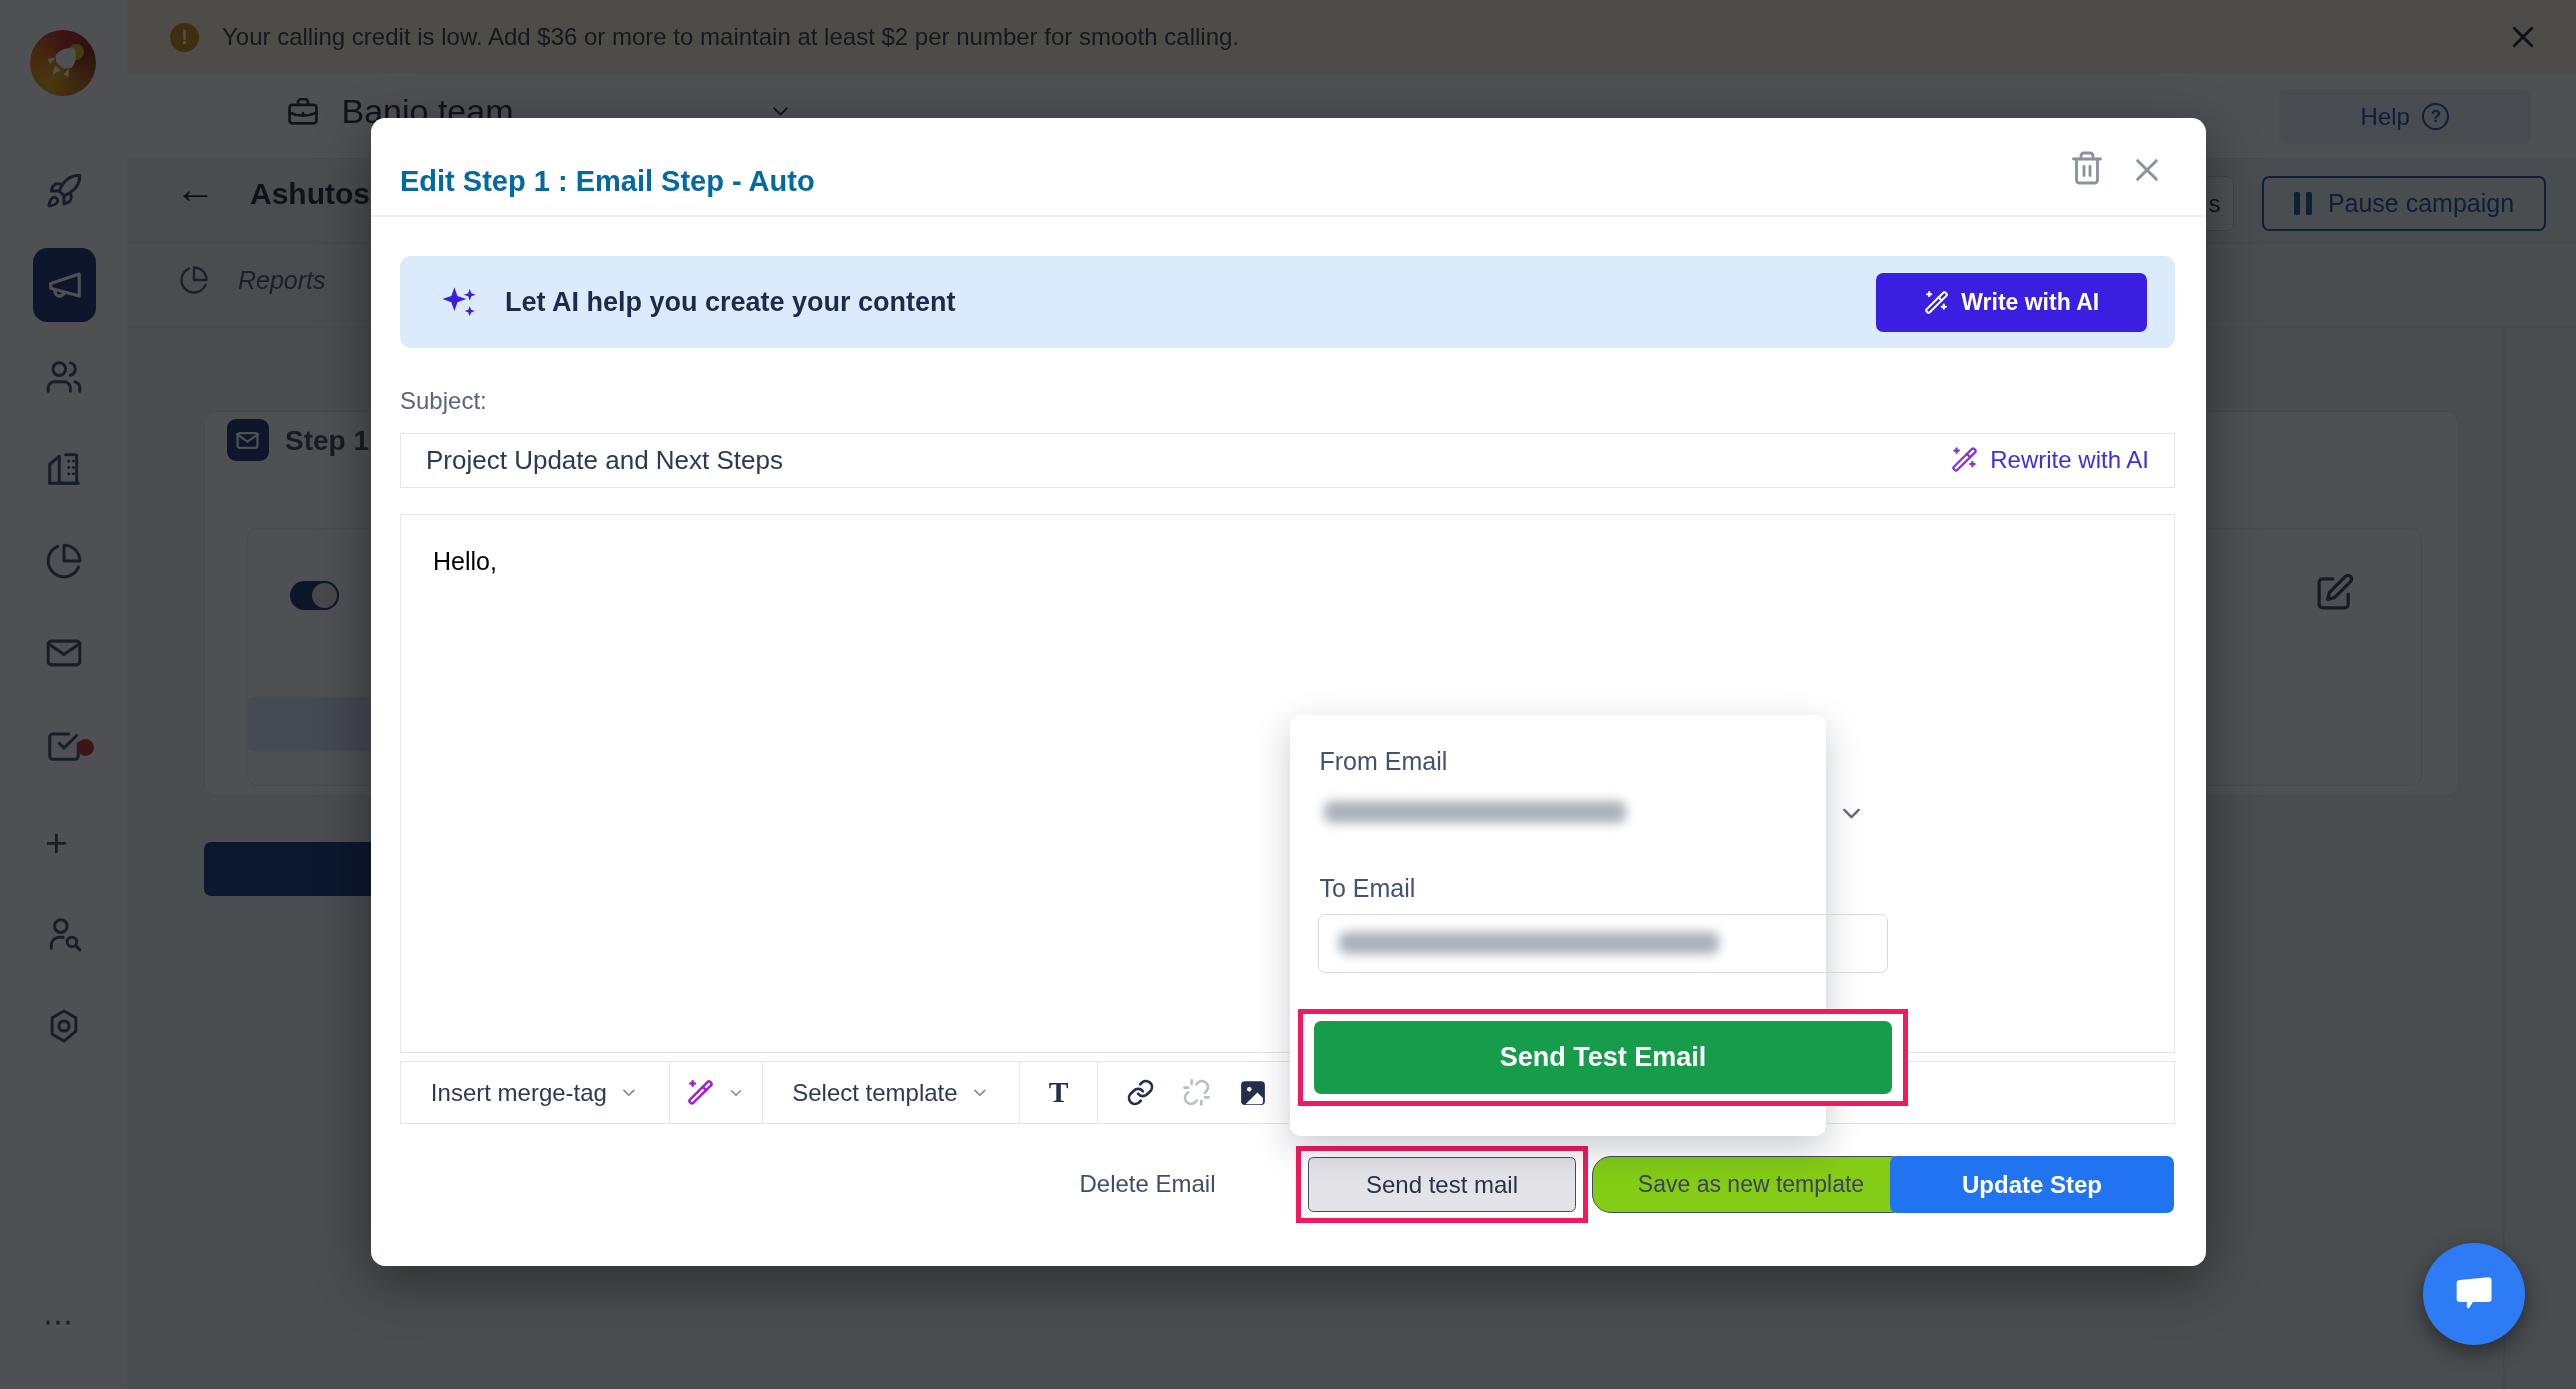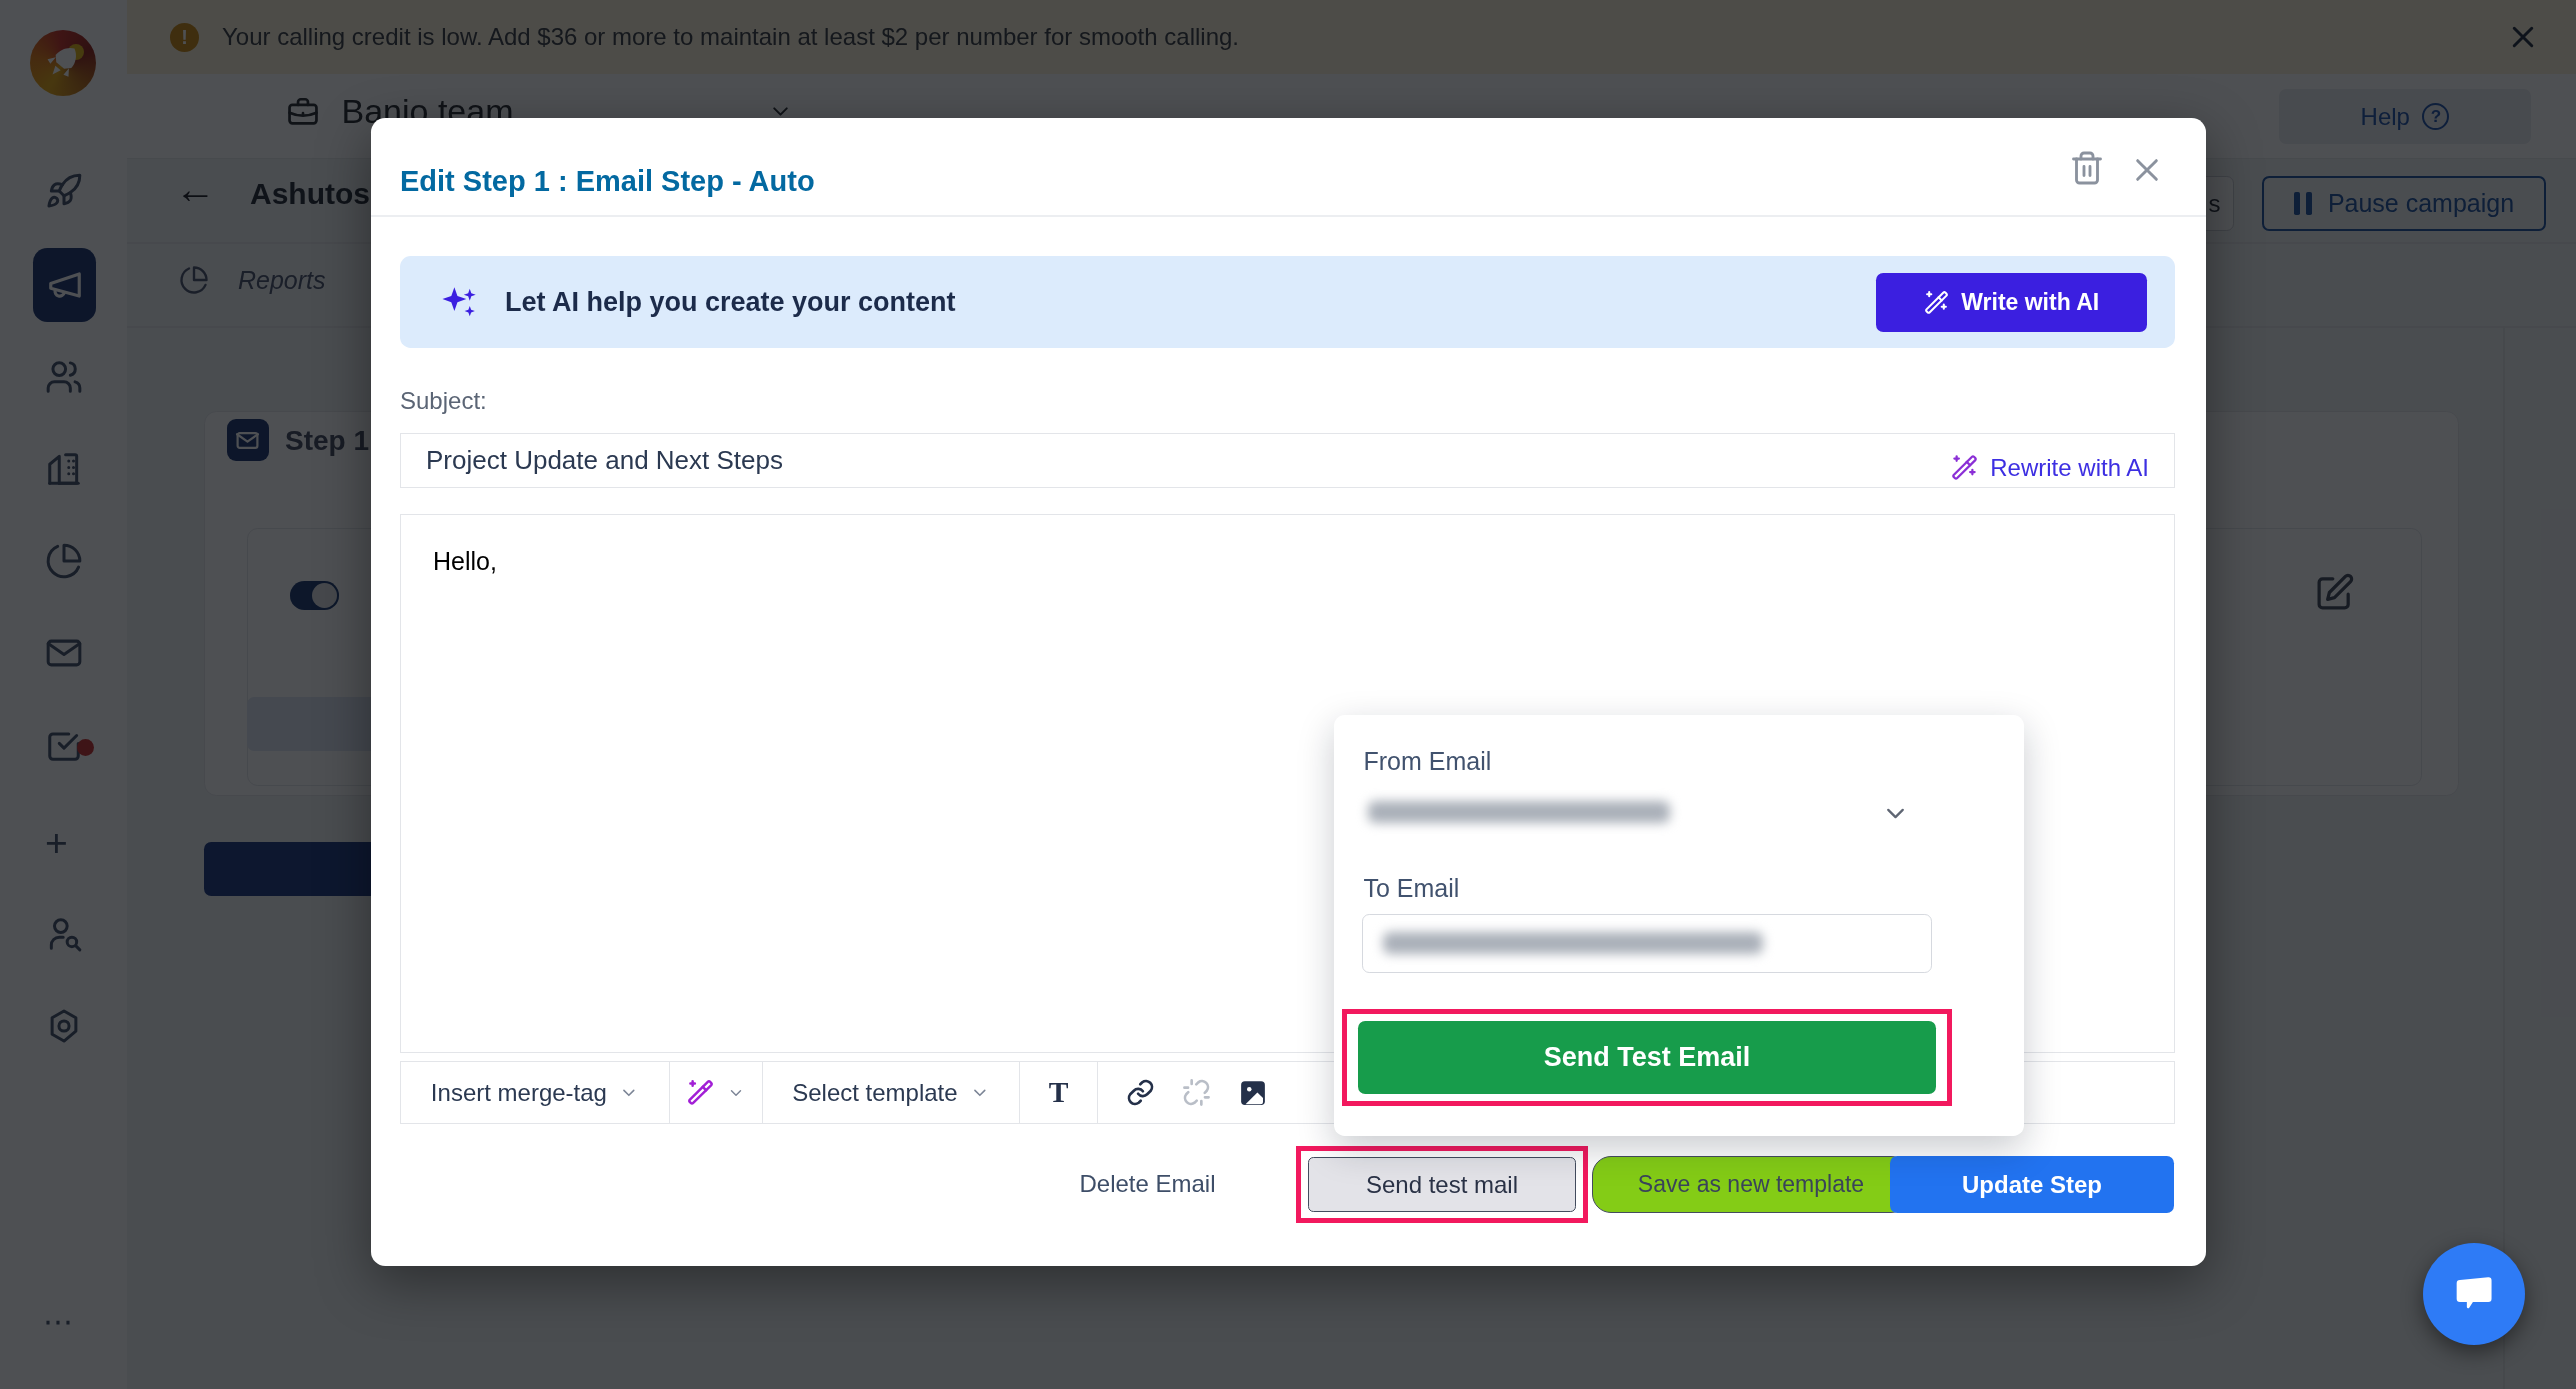--- a/index.html
+++ b/index.html
@@ -92,40 +92,40 @@
   #ai-banner .sparkles { margin-left:39px; color:#3b1fe0; }
   #ai-banner .txt { margin-left:25px; font-size:27px; font-weight:bold; color:#1c2b4a; }
   #write-ai-btn { position:absolute; left:1476px; top:17px; width:271px; height:59px; background:#3b1fe0;
     border-radius:7.2px; display:flex; align-items:center; justify-content:center; gap:12.5px;
     color:#fff; font-size:23px; font-weight:bold; }
 
   #subject-label { position:absolute; left:29px; top:269px; font-size:24px; color:#5b6575; }
   #subject-input { position:absolute; left:29px; top:315px; width:1775px; height:55px;
     border:1.8px solid #e3e5e9; display:flex; align-items:center; background:#fff; }
   #subject-input .val { margin-left:25px; font-size:26px; color:#2b3951; }
-  #rewrite-ai { position:absolute; right:25px; top:8px; height:51px; display:flex; align-items:center; gap:12.5px;
+  #rewrite-ai { position:absolute; right:25px; top:0; height:51px; display:flex; align-items:center; gap:12.5px;
     color:#3d2fe2; font-size:24px; }
   #rewrite-ai .wand { color:#8b2fd6; }
 
   #editor-body { position:absolute; left:29px; top:396px; width:1775px; height:539px;
     border:1.8px solid #e3e5e9; background:#fff; }
   #editor-body .content { margin:32px 0 0 32px; font-size:25px; color:#000; }
 
   #editor-toolbar { position:absolute; left:29px; top:943px; width:1775px; height:63px;
     border:1.8px solid #e3e5e9; display:flex; align-items:stretch; background:#fff;justify-content:center; }
   .tcell { display:flex; align-items:center; justify-content:center; gap:12.5px; border-right:1.8px solid #e3e5e9;
     font-size:24px; color:#2b3951; }
   .tcell.last { border-right:none; }
   .chev { color:#7c8596; }
   .toolbar-wand { color:#a21fd6; }
   .icbtn { display:flex; align-items:center; justify-content:center; }
   .t-glyph { font-size:29.5px; font-weight:bold; color:#243049; font-family:"Liberation Serif", serif; }
 
-  #send-popup { position:absolute; left:919px; top:597px; width:690px; height:421px; background:#fff;
-    border-radius:10.7px; box-shadow:0 12.5px 36px rgba(15,23,42,.22); z-index:30;margin-left:44px; }
+  #send-popup { position:absolute; left:919px; top:597px; width:536px; height:421px; background:#fff;
+    border-radius:10.7px; box-shadow:0 12.5px 36px rgba(15,23,42,.22); z-index:30; }
   .pop-label { position:absolute; left:29.5px; font-size:25px; color:#41526e; }
   .redacted { background:#aab0b9; border-radius:7.2px; filter:blur(5.4px); height:22.4px; }
   #from-chevron { position:absolute; left:547px; top:84px; color:#5f6673; }
   #to-input { position:absolute; left:28px; top:199px; width:570px; height:59px;
     border:1.8px solid #d6d9df; border-radius:7.2px; }
   .hl-box { position:absolute; border:5.4px solid #f2195e; background:#fff; }
   #send-test-box { left:8px; top:294px; width:610px; height:97px; padding:7.2px 10.7px; }
   #send-test-btn { width:100%; height:100%; background:#179c4b; border-radius:7.2px;
     display:flex; align-items:center; justify-content:center; color:#fff; font-size:27px; font-weight:bold; }
 

